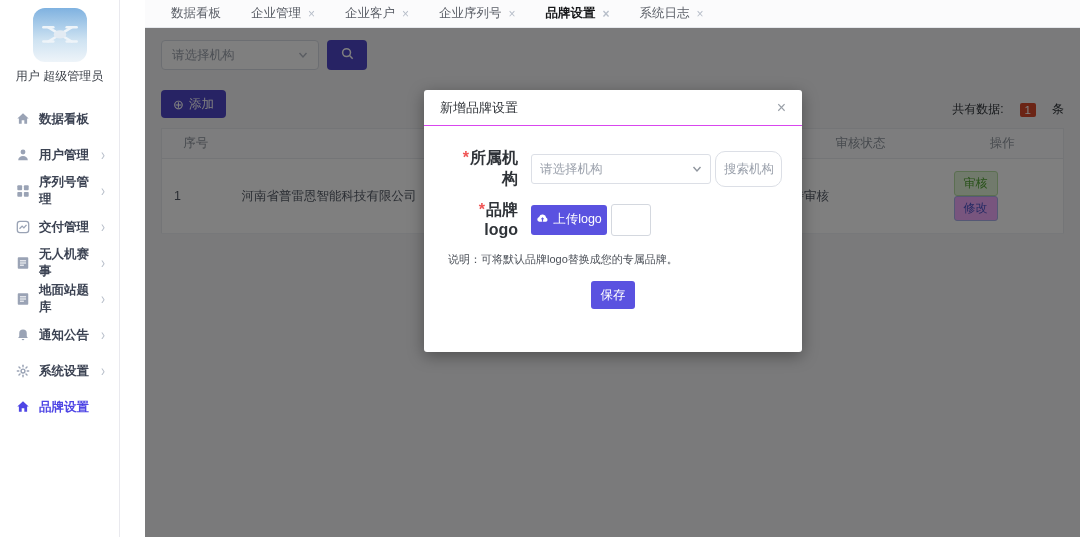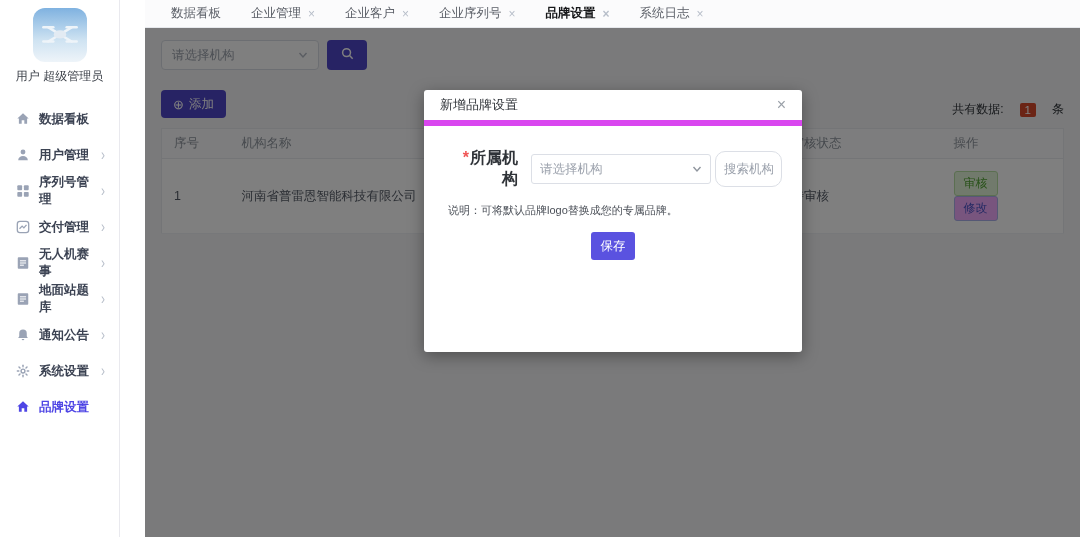--- a/index.html
+++ b/index.html
@@ -62,41 +62,41 @@
     font-size:12.5px; display:flex; align-items:center; gap:5px; cursor:pointer;
   }
   .add-btn .plus { font-size:13px; line-height:1; }
   .total-info { font-size:12px; color:#2f3338; display:flex; align-items:center; gap:16px; }
   .count-badge { background:#d6492a; color:#fff; border-radius:2px; padding:1px 5px; font-size:11.5px; }
 
   
   table.data-table { margin-top:10px; width:100%; border-collapse:collapse; background:#fff;
                      border:1px solid #e8ebef; }
   table.data-table th {
-    background:#fafbfc; color:#8f959e; font-weight:400; font-size:12.5px; text-align:left;
+    background:#fafbfc; color:#8f959e; font-weight:400; font-size:12.5px; text-align:center;
     padding:6px 12px; border-bottom:1px solid #e8ebef;
   }
   table.data-table td {
     font-size:12.5px; color:#555b66; padding:12px 12px; border-bottom:1px solid #eef1f4;
     background:#fff;
   }
   .col-idx { width:68px; } .col-name { width:550px; } .col-status { width:162px; }
   .tag { display:inline-block; padding:3px 9px; border-radius:3px; font-size:12px; cursor:pointer; }
   .tag-review { background:#e3f5d8; border:1px solid #b7dfa2; color:#51a433; margin-right:8px; }
   .tag-edit   { background:#f0abfc; border:1px solid #aab1ea; color:#4d55c8; }
 
   
   .overlay { position:absolute; left:145px; top:28px; right:0; bottom:0;
              background:rgba(0,0,0,0.5); z-index:10; }
   .modal {
     position:absolute; left:424px; top:90px; width:378px; height:262px; background:#fff;
     border-radius:3px; box-shadow:0 4px 16px rgba(0,0,0,0.35); z-index:20;
   }
   .modal-header { height:36px; display:flex; align-items:center; padding:0 16px;
-                  border-bottom:6px solid #d946ef; }
+                  border-bottom:1px solid #d946ef; }
   .modal-title { font-size:13px; color:#2f3338; }
   .modal-close { margin-left:auto; color:#9aa0a8; font-size:16px; line-height:1; cursor:pointer; }
   .modal-body { padding-top:22px; }
   .form-row { display:flex; align-items:center; margin:0 0 10px 24px; }
   .form-label { width:70px; text-align:right; margin-right:13px; font-size:16px; color:#2f3338; font-weight:700; }
   .required-star { color:#f05555; margin-right:1px; }
   .modal-select {
     width:180px; height:30px; border:1px solid #dcdfe6; border-radius:3px; background:#fff;
     display:flex; align-items:center; padding:0 8px; color:#9aa0ab; font-size:12.5px; cursor:pointer;
   }
@@ -346,18 +346,31 @@
         <span>请选择机构</span>
         <span class="sel-arrow">
           <svg width="10" height="10" viewBox="0 0 10 10" fill="none" stroke="currentColor" stroke-width="1.4">
               <polyline points="1.5,3 5,7 8.5,3"></polyline>
             </svg>
         </span>
       </div>
       <input class="search-org-input" type="text" placeholder="搜索机构" style="">
     </div>
 
+    <div class="form-row">
+      <span class="form-label"><span class="required-star">*</span><span>品牌logo</span></span>
+      <button class="upload-btn">
+        <span>
+          <svg width="13" height="13" viewBox="0 0 16 16" fill="#fff">
+              <path d="M12.6 7.1A4.6 4.6 0 0 0 3.8 6 3.1 3.1 0 0 0 4 12h8.2a2.6 2.6 0 0 0 .4-4.9z"></path>
+              <path d="M8 6.5 5.8 9h1.5v3h1.4V9h1.5z" fill="#5a52e0"></path>
+            </svg>
+        </span>
+        <span>上传logo</span>
+      </button>
+      <div class="logo-preview"></div>
+    </div>
 
     <div class="modal-note">说明：可将默认品牌logo替换成您的专属品牌。</div>
 
     <button class="save-btn">保存</button>
   </div>
 </div>
 
 </body></html>

